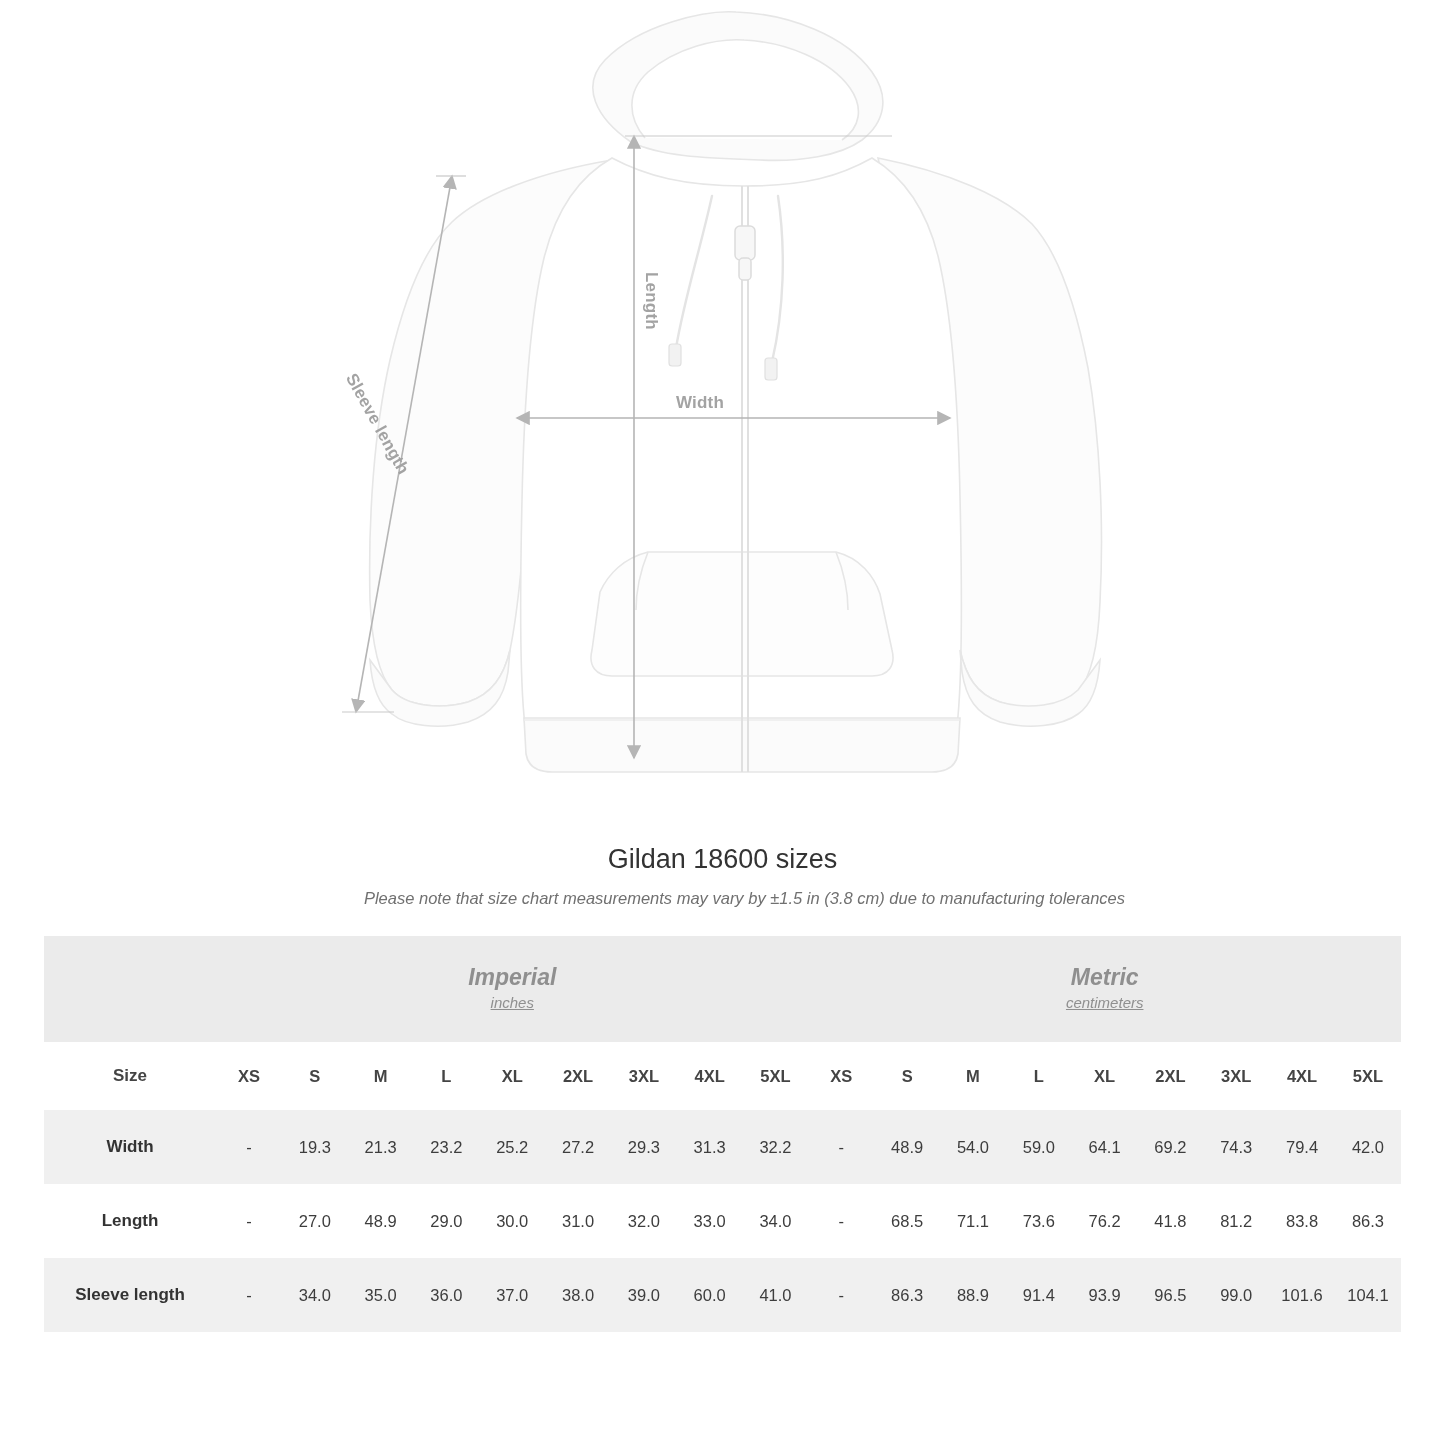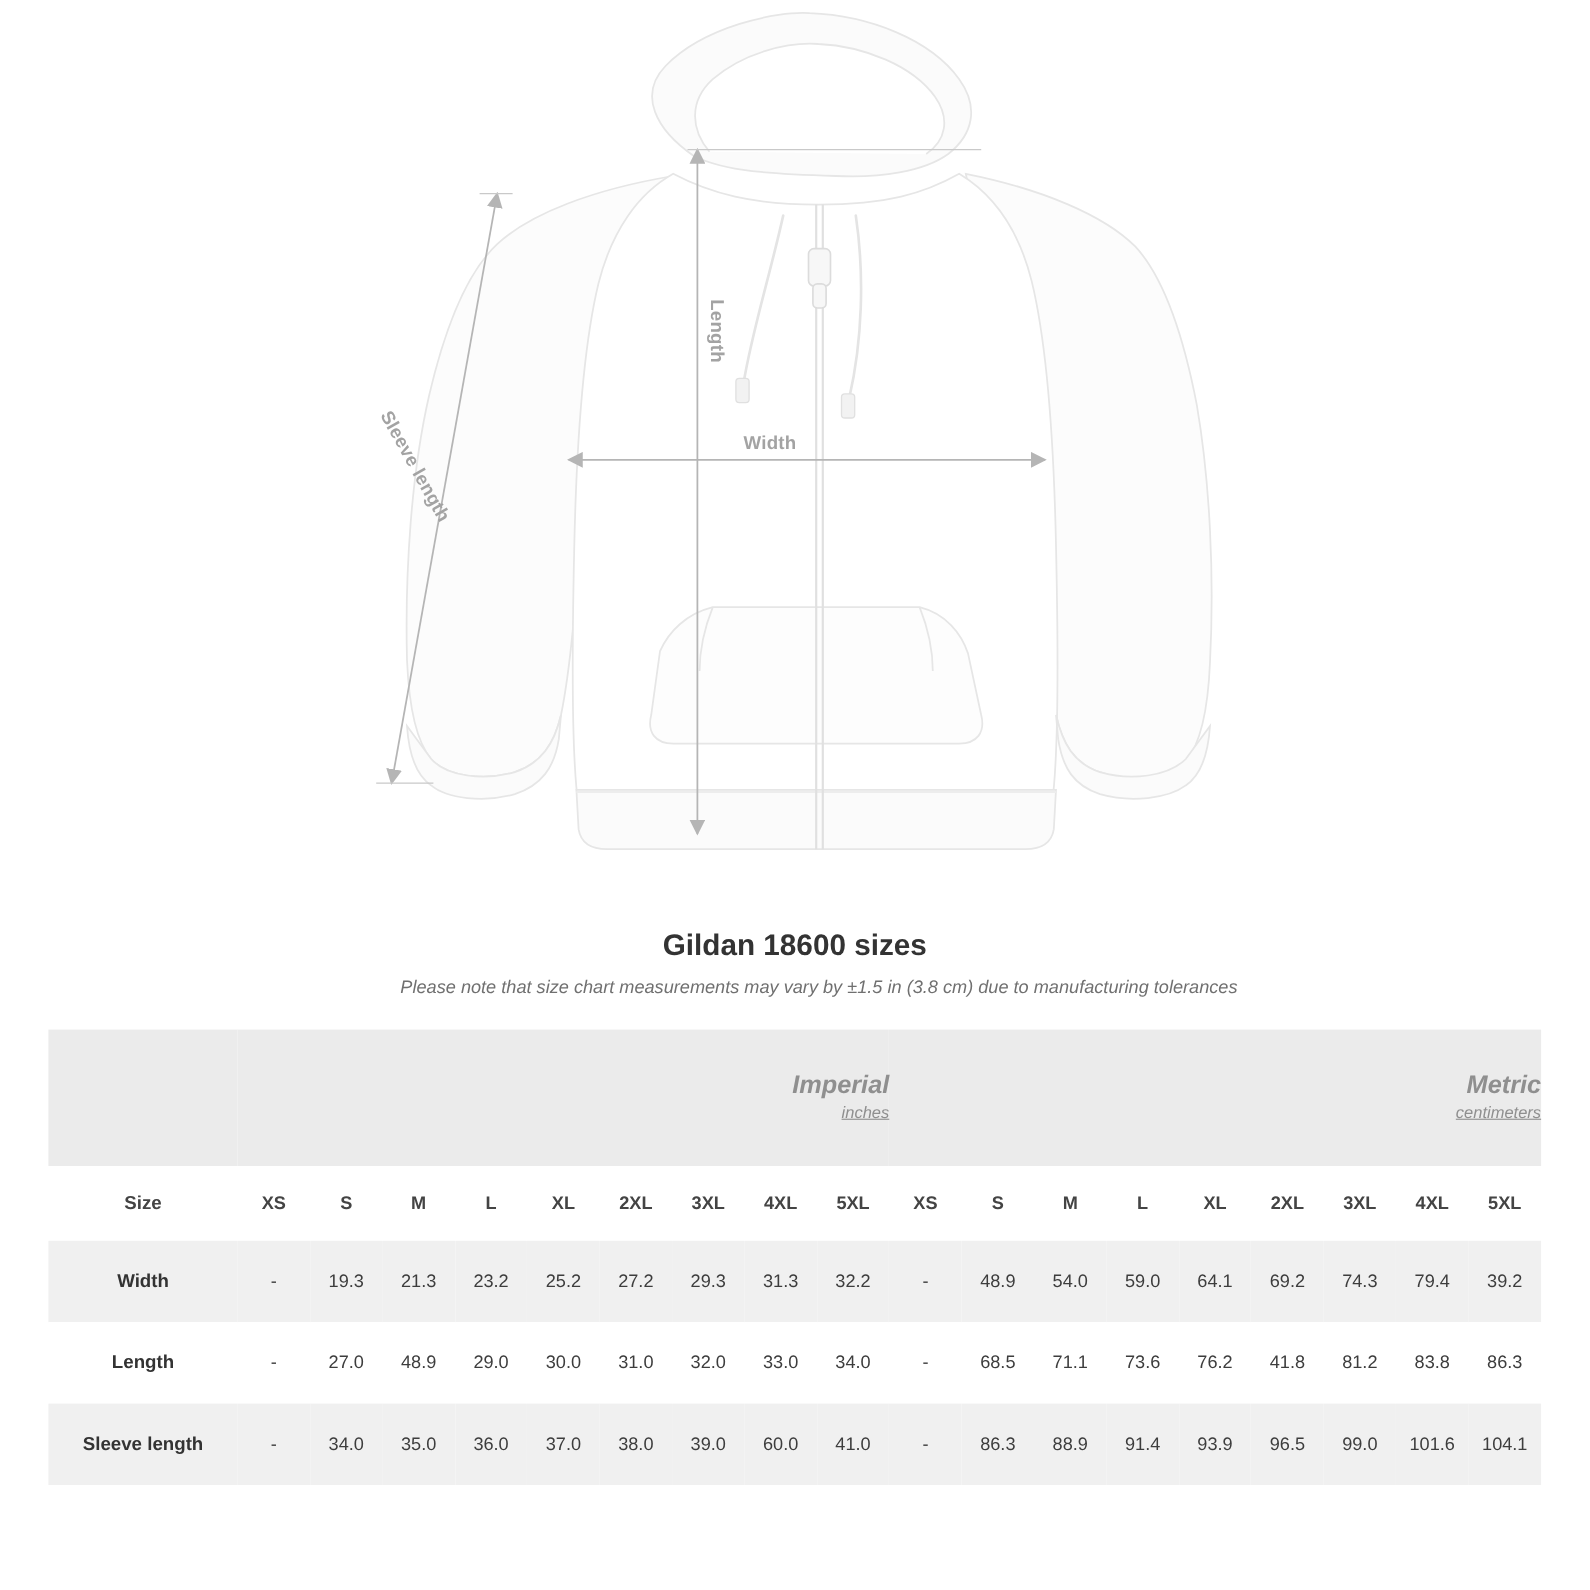--- a/index.html
+++ b/index.html
@@ -58,21 +58,21 @@
     transform-origin: center center;
   }
 
   
   .title-block {
     text-align: center;
     margin-top: 24px;
   }
   .chart-title {
     font-size: 27px;
-    font-weight: bold;
+    font-weight: normal;
     color: #333333;
     margin: 0 0 14px 0;
   }
   .chart-note {
     font-size: 16.5px;
     font-style: italic;
     color: #707070;
     margin: 0;
     padding-left: 44px;
   }
@@ -84,23 +84,23 @@
   table.size-table {
     border-collapse: collapse;
     width: 1357px;
     table-layout: fixed;
   }
   table.size-table td, table.size-table th {
     border: 0;
     padding: 0;
   }
   .unit-head {
-    height: 124px;
+    height: 106px;
     background: #ebebeb;
-    text-align: right;
+    text-align: center;
     vertical-align: middle;
     margin-top: 20px;
   }
   .unit-head .unit-name {
     font-size: 23px;
     font-style: italic;
     font-weight: bold;
     color: #8f8f8f;
     line-height: 1.25;
   }
@@ -317,21 +317,21 @@
           <td>31.3</td>
           <td>32.2</td>
           <td>-</td>
           <td>48.9</td>
           <td>54.0</td>
           <td>59.0</td>
           <td>64.1</td>
           <td>69.2</td>
           <td>74.3</td>
           <td>79.4</td>
-          <td>39.2</td>
+          <td>42.0</td>
         </tr>
 
         <tr class="data-row plain">
           <td class="rowlabel">Length</td>
           <td>-</td>
           <td>27.0</td>
           <td>48.9</td>
           <td>29.0</td>
           <td>30.0</td>
           <td>31.0</td>

